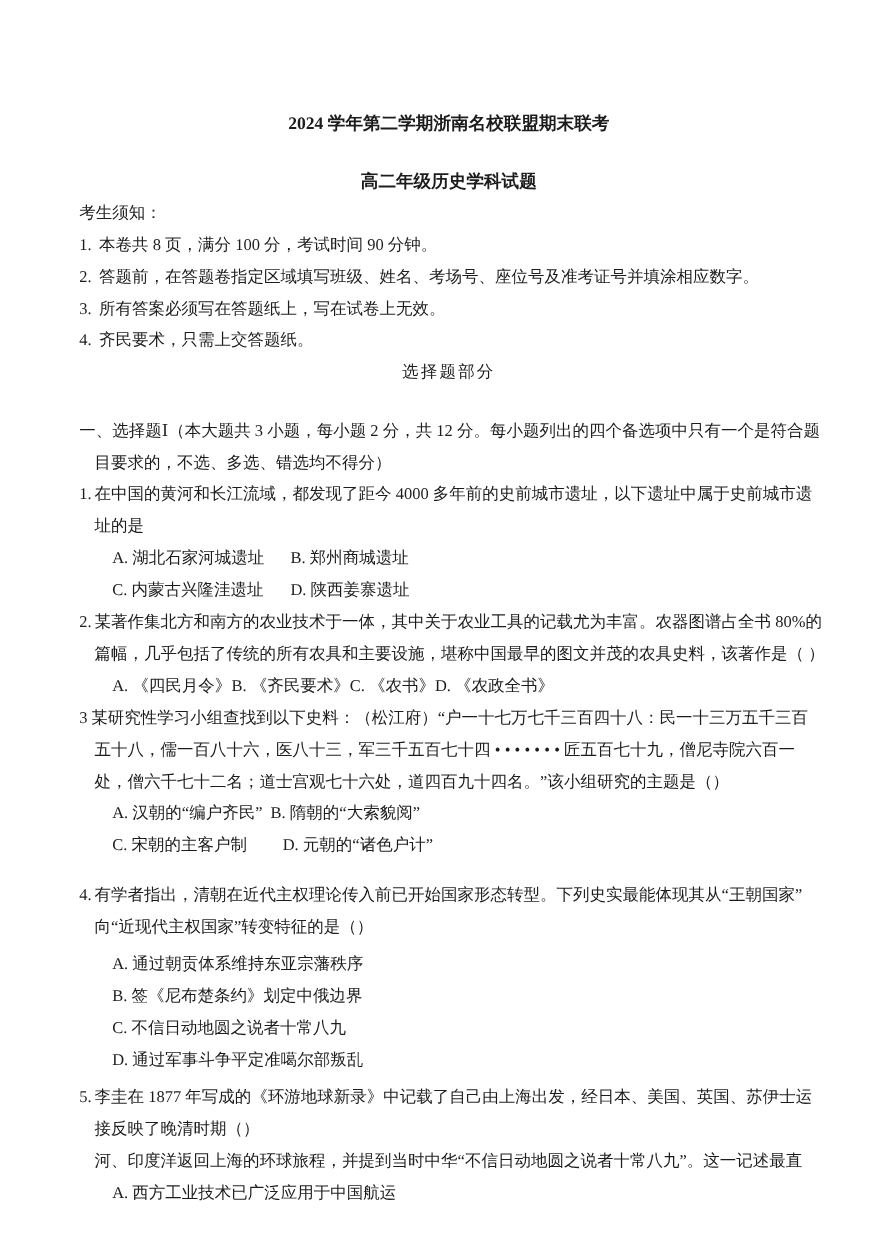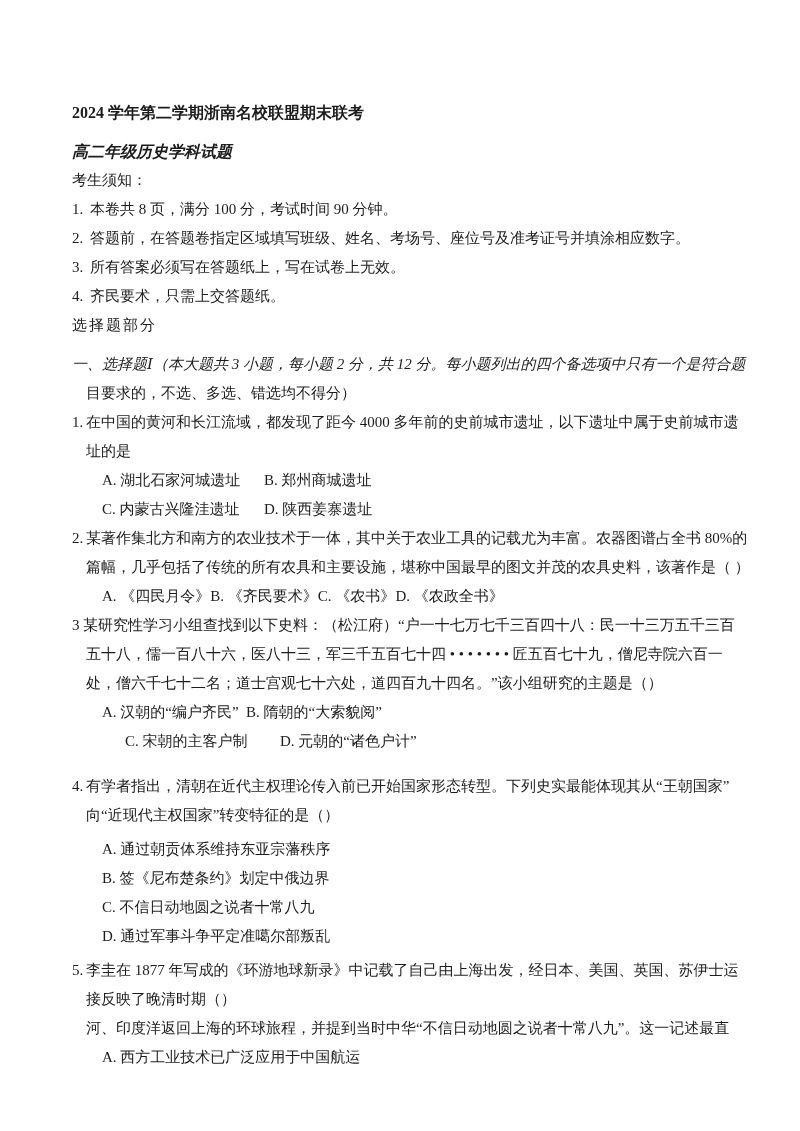--- a/index.html
+++ b/index.html
@@ -9,33 +9,33 @@
     height: 1131px;
     background: #ffffff;
     overflow: hidden;
     font-family: "Liberation Serif", "DejaVu Serif", serif;
     font-size: 15px;
     color: #1c1c1c;
     -webkit-font-smoothing: antialiased;
   }
   .content { padding: 98px 56px 0 72px; }
   .line { line-height: 29px; white-space: nowrap; }
-  .center { text-align: left; }
+  .center { text-align: center; }
   .title { font-weight: 700; font-size: 16px; }
   .section-head { letter-spacing: 2px; }
   .num  { display: inline-block; width: 18px; }
   .qnum { display: inline-block; width: 14px; }
   .qnum3 { display: inline-block; width: 11px; }
   .cont { padding-left: 14px; }
   .opts { padding-left: 30px; }
   .col  { display: inline-block; }
   .w162 { width: 162px; }
   .w144 { width: 144px; }
-  .w155 { width: 155px; margin-left: 23px; }
-  .mt11 { margin-top: 10px; font-style: italic; }
+  .w155 { width: 155px; }
+  .mt11 { margin-top: 24px; }
   .mt4  { margin-top: 16px; }
   .mt3  { margin-top: 5px; }
 </style>
 </head>
 <body>
 
 <div class="page">
   <div class="content">
 
     <div class="line center title">2024 学年第二学期浙南名校联盟期末联考</div>

